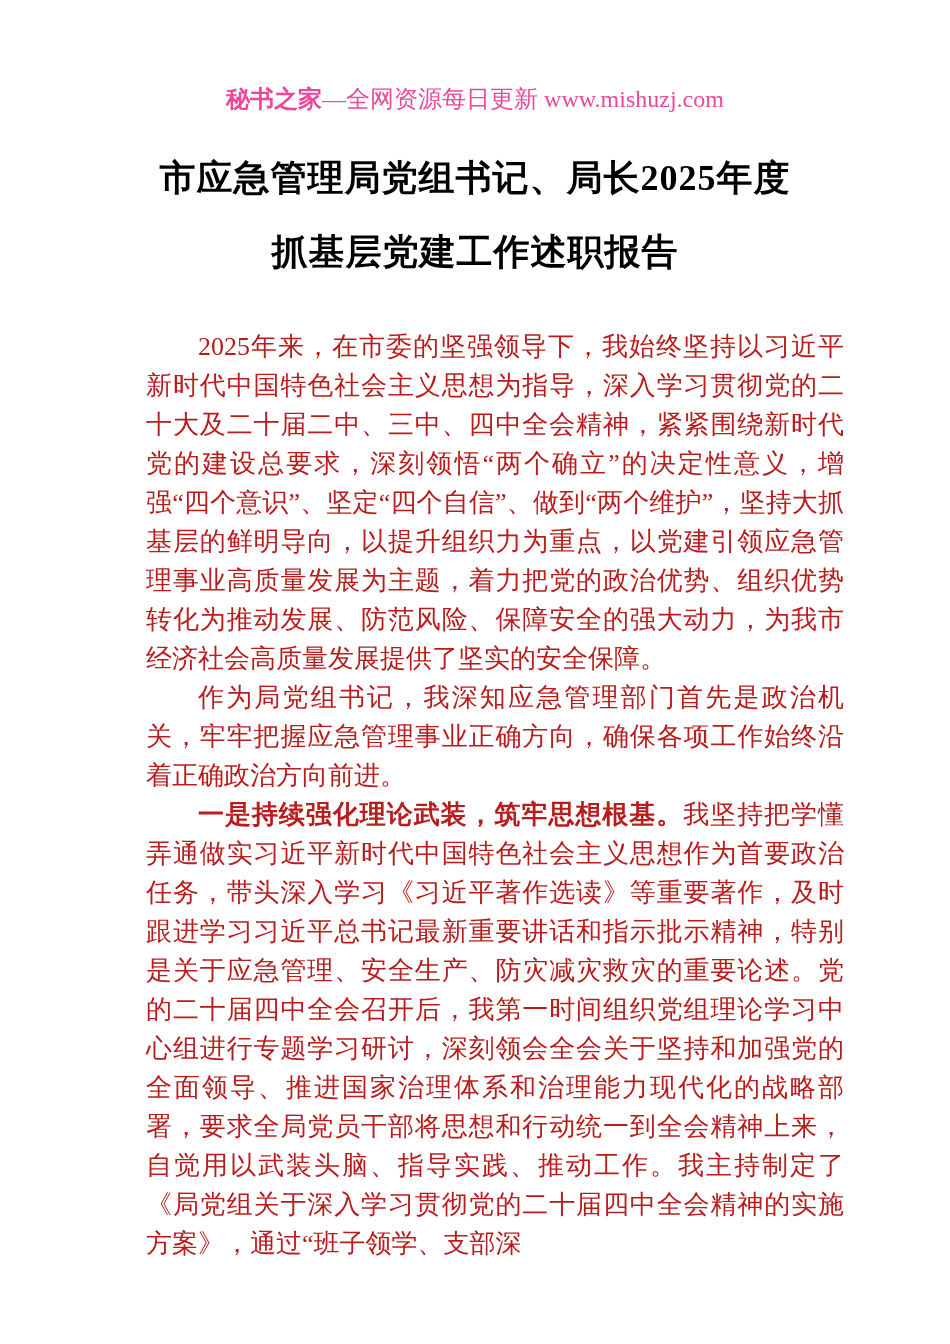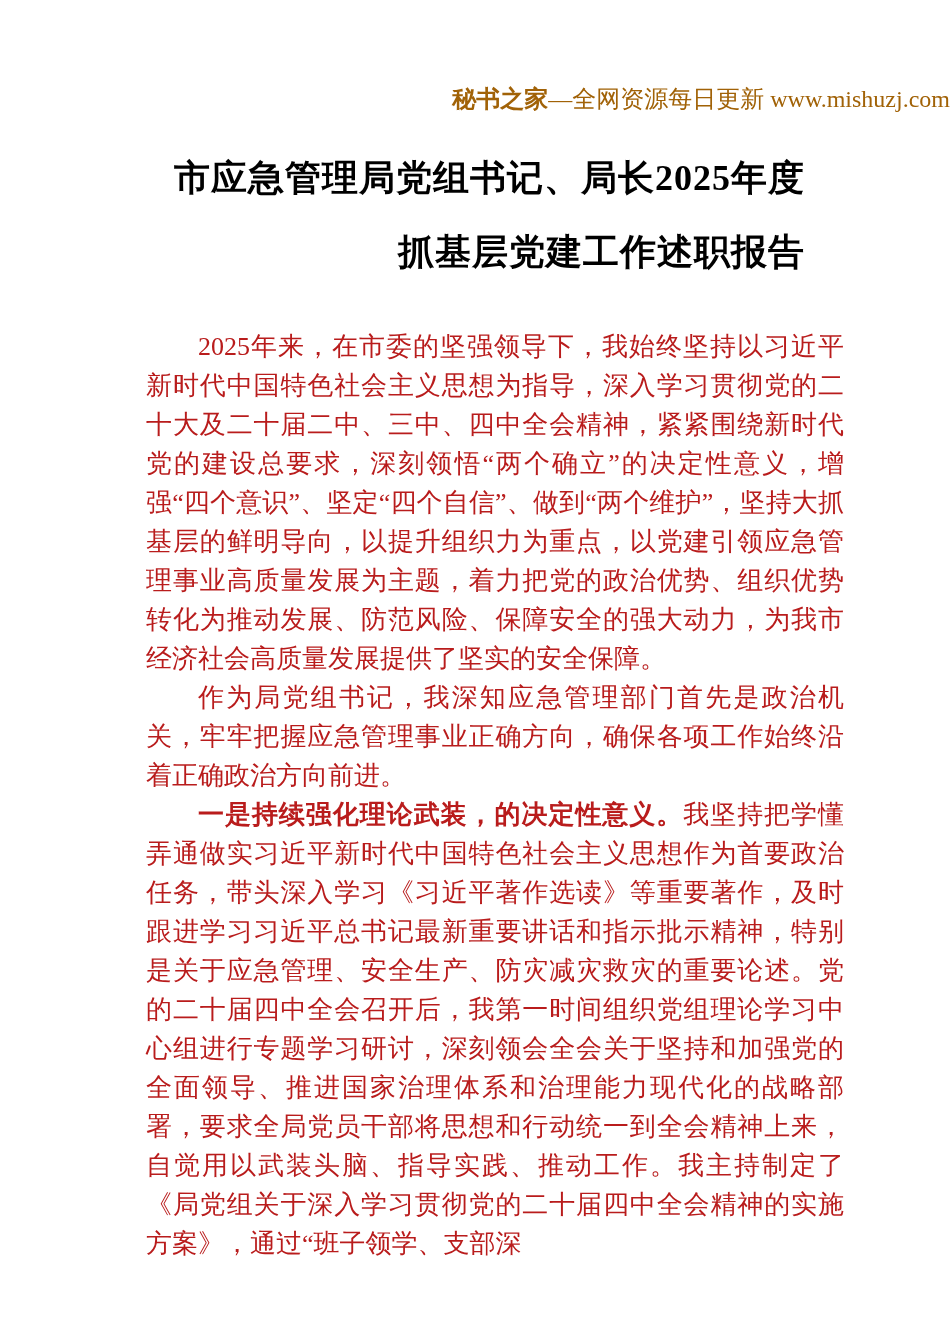--- a/index.html
+++ b/index.html
@@ -12,33 +12,33 @@
     width: 950px;
     height: 1344px;
     margin: 0 auto;
     background: #ffffff;
     overflow: hidden;
     font-family: "Liberation Serif", "DejaVu Serif", serif;
     color: #000000;
   }
   .site-header {
     padding-top: 84px;
-    text-align: right;
+    text-align: center;
     font-size: 24px;
     line-height: 1.3;
-    color: #a16207;
+    color: #ec4899;
     white-space: nowrap;
   }
   .site-header .brand {
     font-weight: bold;
   }
   .doc-title {
     width: 660px;
     margin: 26px auto 0 auto;
-    text-align: right;
+    text-align: center;
     font-size: 36px;
     line-height: 74px;
     font-weight: bold;
     letter-spacing: 1px;
     color: #000000;
   }
   .doc-body {
     margin: 38px 106px 0 146px;
     font-size: 26px;
     line-height: 39px;
@@ -61,16 +61,16 @@
 
   <div class="site-header">
     <span class="brand">秘书之家</span><span>—全网资源每日更新 </span><span>www.mishuzj.com</span>
   </div>
 
   <div class="doc-title">市应急管理局党组书记、局长2025年度抓基层党建工作述职报告</div>
 
   <div class="doc-body">
     <p>2025年来，在市委的坚强领导下，我始终坚持以习近平新时代中国特色社会主义思想为指导，深入学习贯彻党的二十大及二十届二中、三中、四中全会精神，紧紧围绕新时代党的建设总要求，深刻领悟“两个确立”的决定性意义，增强“四个意识”、坚定“四个自信”、做到“两个维护”，坚持大抓基层的鲜明导向，以提升组织力为重点，以党建引领应急管理事业高质量发展为主题，着力把党的政治优势、组织优势转化为推动发展、防范风险、保障安全的强大动力，为我市经济社会高质量发展提供了坚实的安全保障。</p>
     <p>作为局党组书记，我深知应急管理部门首先是政治机关，牢牢把握应急管理事业正确方向，确保各项工作始终沿着正确政治方向前进。</p>
-    <p><span class="bold-lead">一是持续强化理论武装，的决定性意义。</span><span>我坚持把学懂弄通做实习近平新时代中国特色社会主义思想作为首要政治任务，带头深入学习《习近平著作选读》等重要著作，及时跟进学习习近平总书记最新重要讲话和指示批示精神，特别是关于应急管理、安全生产、防灾减灾救灾的重要论述。党的二十届四中全会召开后，我第一时间组织党组理论学习中心组进行专题学习研讨，深刻领会全会关于坚持和加强党的全面领导、推进国家治理体系和治理能力现代化的战略部署，要求全局党员干部将思想和行动统一到全会精神上来，自觉用以武装头脑、指导实践、推动工作。我主持制定了《局党组关于深入学习贯彻党的二十届四中全会精神的实施方案》，通过“班子领学、支部深</span></p>
+    <p><span class="bold-lead">一是持续强化理论武装，筑牢思想根基。</span><span>我坚持把学懂弄通做实习近平新时代中国特色社会主义思想作为首要政治任务，带头深入学习《习近平著作选读》等重要著作，及时跟进学习习近平总书记最新重要讲话和指示批示精神，特别是关于应急管理、安全生产、防灾减灾救灾的重要论述。党的二十届四中全会召开后，我第一时间组织党组理论学习中心组进行专题学习研讨，深刻领会全会关于坚持和加强党的全面领导、推进国家治理体系和治理能力现代化的战略部署，要求全局党员干部将思想和行动统一到全会精神上来，自觉用以武装头脑、指导实践、推动工作。我主持制定了《局党组关于深入学习贯彻党的二十届四中全会精神的实施方案》，通过“班子领学、支部深</span></p>
   </div>
 
 </div>
 
 </body></html>

